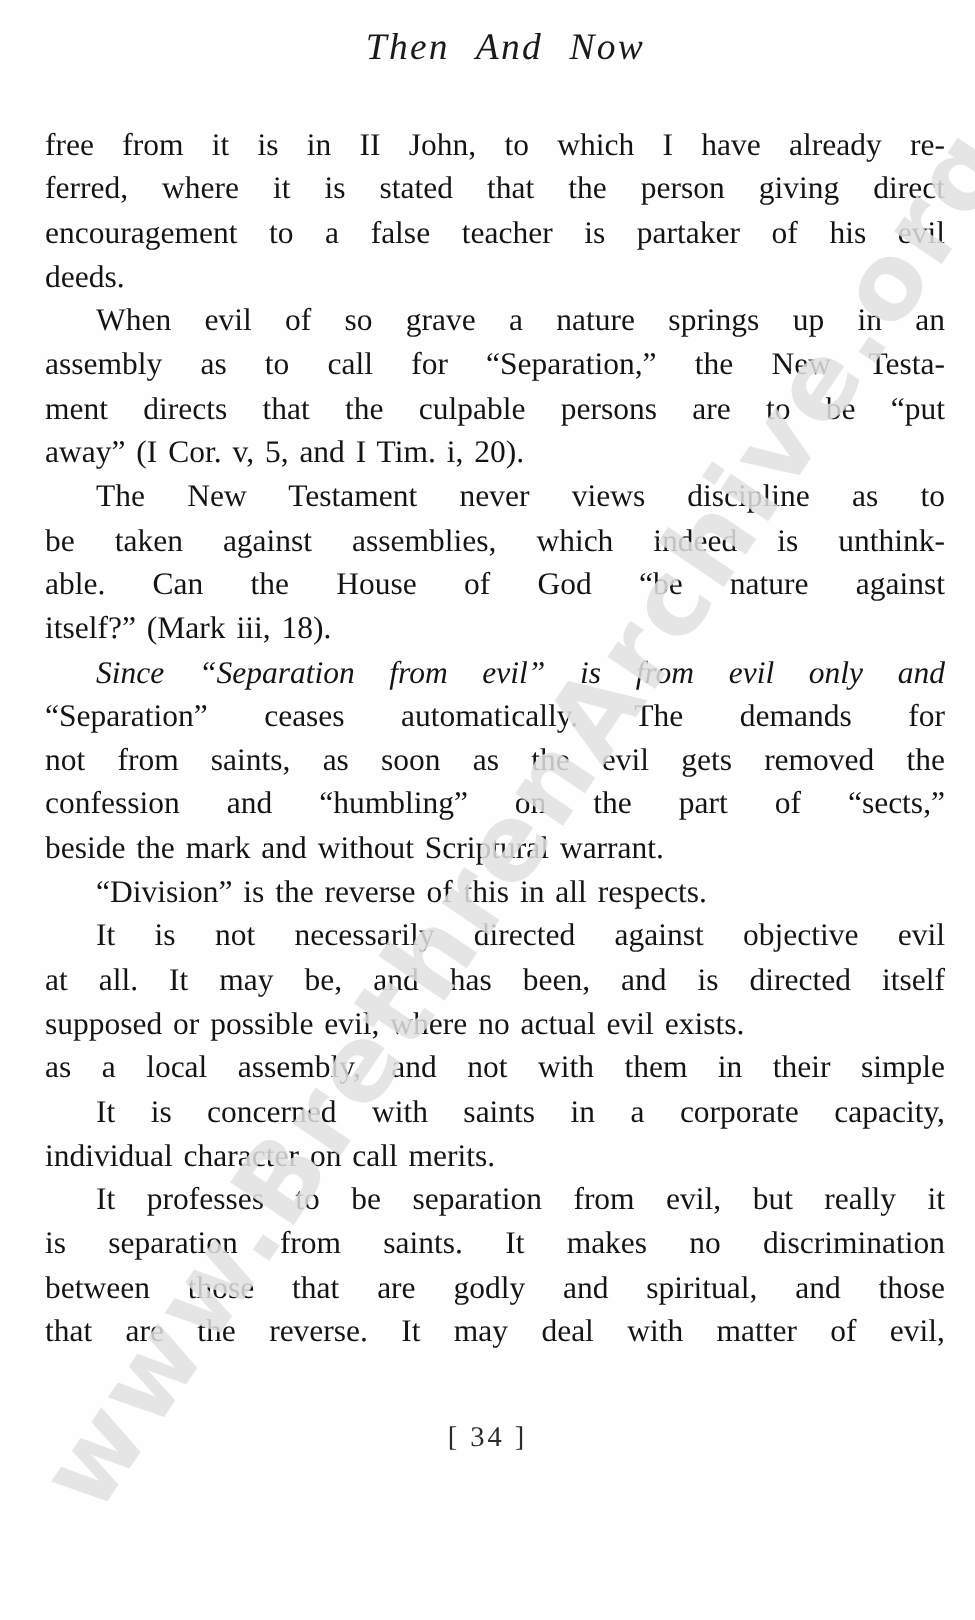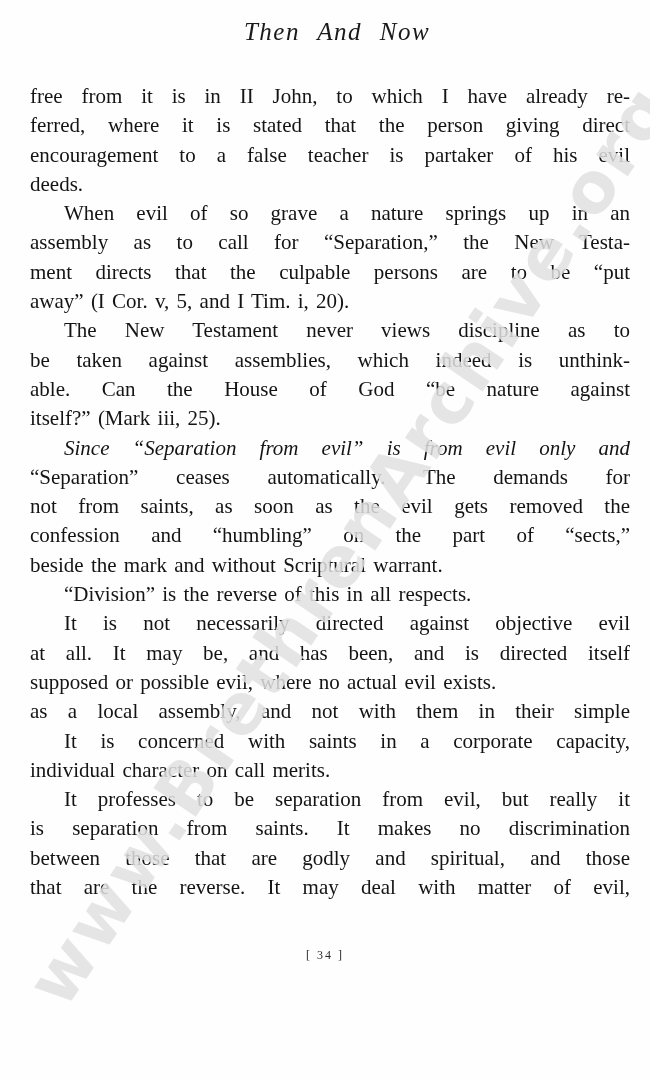--- a/index.html
+++ b/index.html
@@ -55,21 +55,21 @@
   }
   .line.italic {
     font-style: italic;
   }
   .page-number {
     position: absolute;
     top: 948px;
     left: 0;
     width: 100%;
     text-align: center;
-    font-size: 12px;
+    font-size: 19px;
     letter-spacing: 2px;
     color: #2a2a2a;
     z-index: 2;
   }
   .watermark {
     position: absolute;
     top: 545px;
     left: 350px;
     transform: translate(-50%, -50%) rotate(-56deg);
     transform-origin: center center;
@@ -95,21 +95,21 @@
     <div class="line">ferred, where it is stated that the person giving direct</div>
     <div class="line">encouragement to a false teacher is partaker of his evil</div>
     <div class="line endpara">deeds.</div>
     <div class="line indent">When evil of so grave a nature springs up in an</div>
     <div class="line">assembly as to call for “Separation,” the New Testa-</div>
     <div class="line">ment directs that the culpable persons are to be “put</div>
     <div class="line endpara">away” (I Cor. v, 5, and I Tim. i, 20).</div>
     <div class="line indent">The New Testament never views discipline as to</div>
     <div class="line">be taken against assemblies, which indeed is unthink-</div>
     <div class="line">able.  Can the House of God “be nature against</div>
-    <div class="line endpara">itself?” (Mark iii, 25).</div>
+    <div class="line endpara">itself?” (Mark iii, 18).</div>
     <div class="line indent italic">Since “Separation from evil” is from evil only and</div>
     <div class="line">“Separation” ceases automatically.  The demands for</div>
     <div class="line">not from saints, as soon as the evil gets removed the</div>
     <div class="line">confession and “humbling” on the part of “sects,”</div>
     <div class="line endpara">beside the mark and without Scriptural warrant.</div>
     <div class="line indent endpara">“Division” is the reverse of this in all respects.</div>
     <div class="line indent">It is not necessarily directed against objective evil</div>
     <div class="line">at all.  It may be, and has been, and is directed itself</div>
     <div class="line endpara">supposed or possible evil, where no actual evil exists.</div>
     <div class="line">as a local assembly, and not with them in their simple</div>

